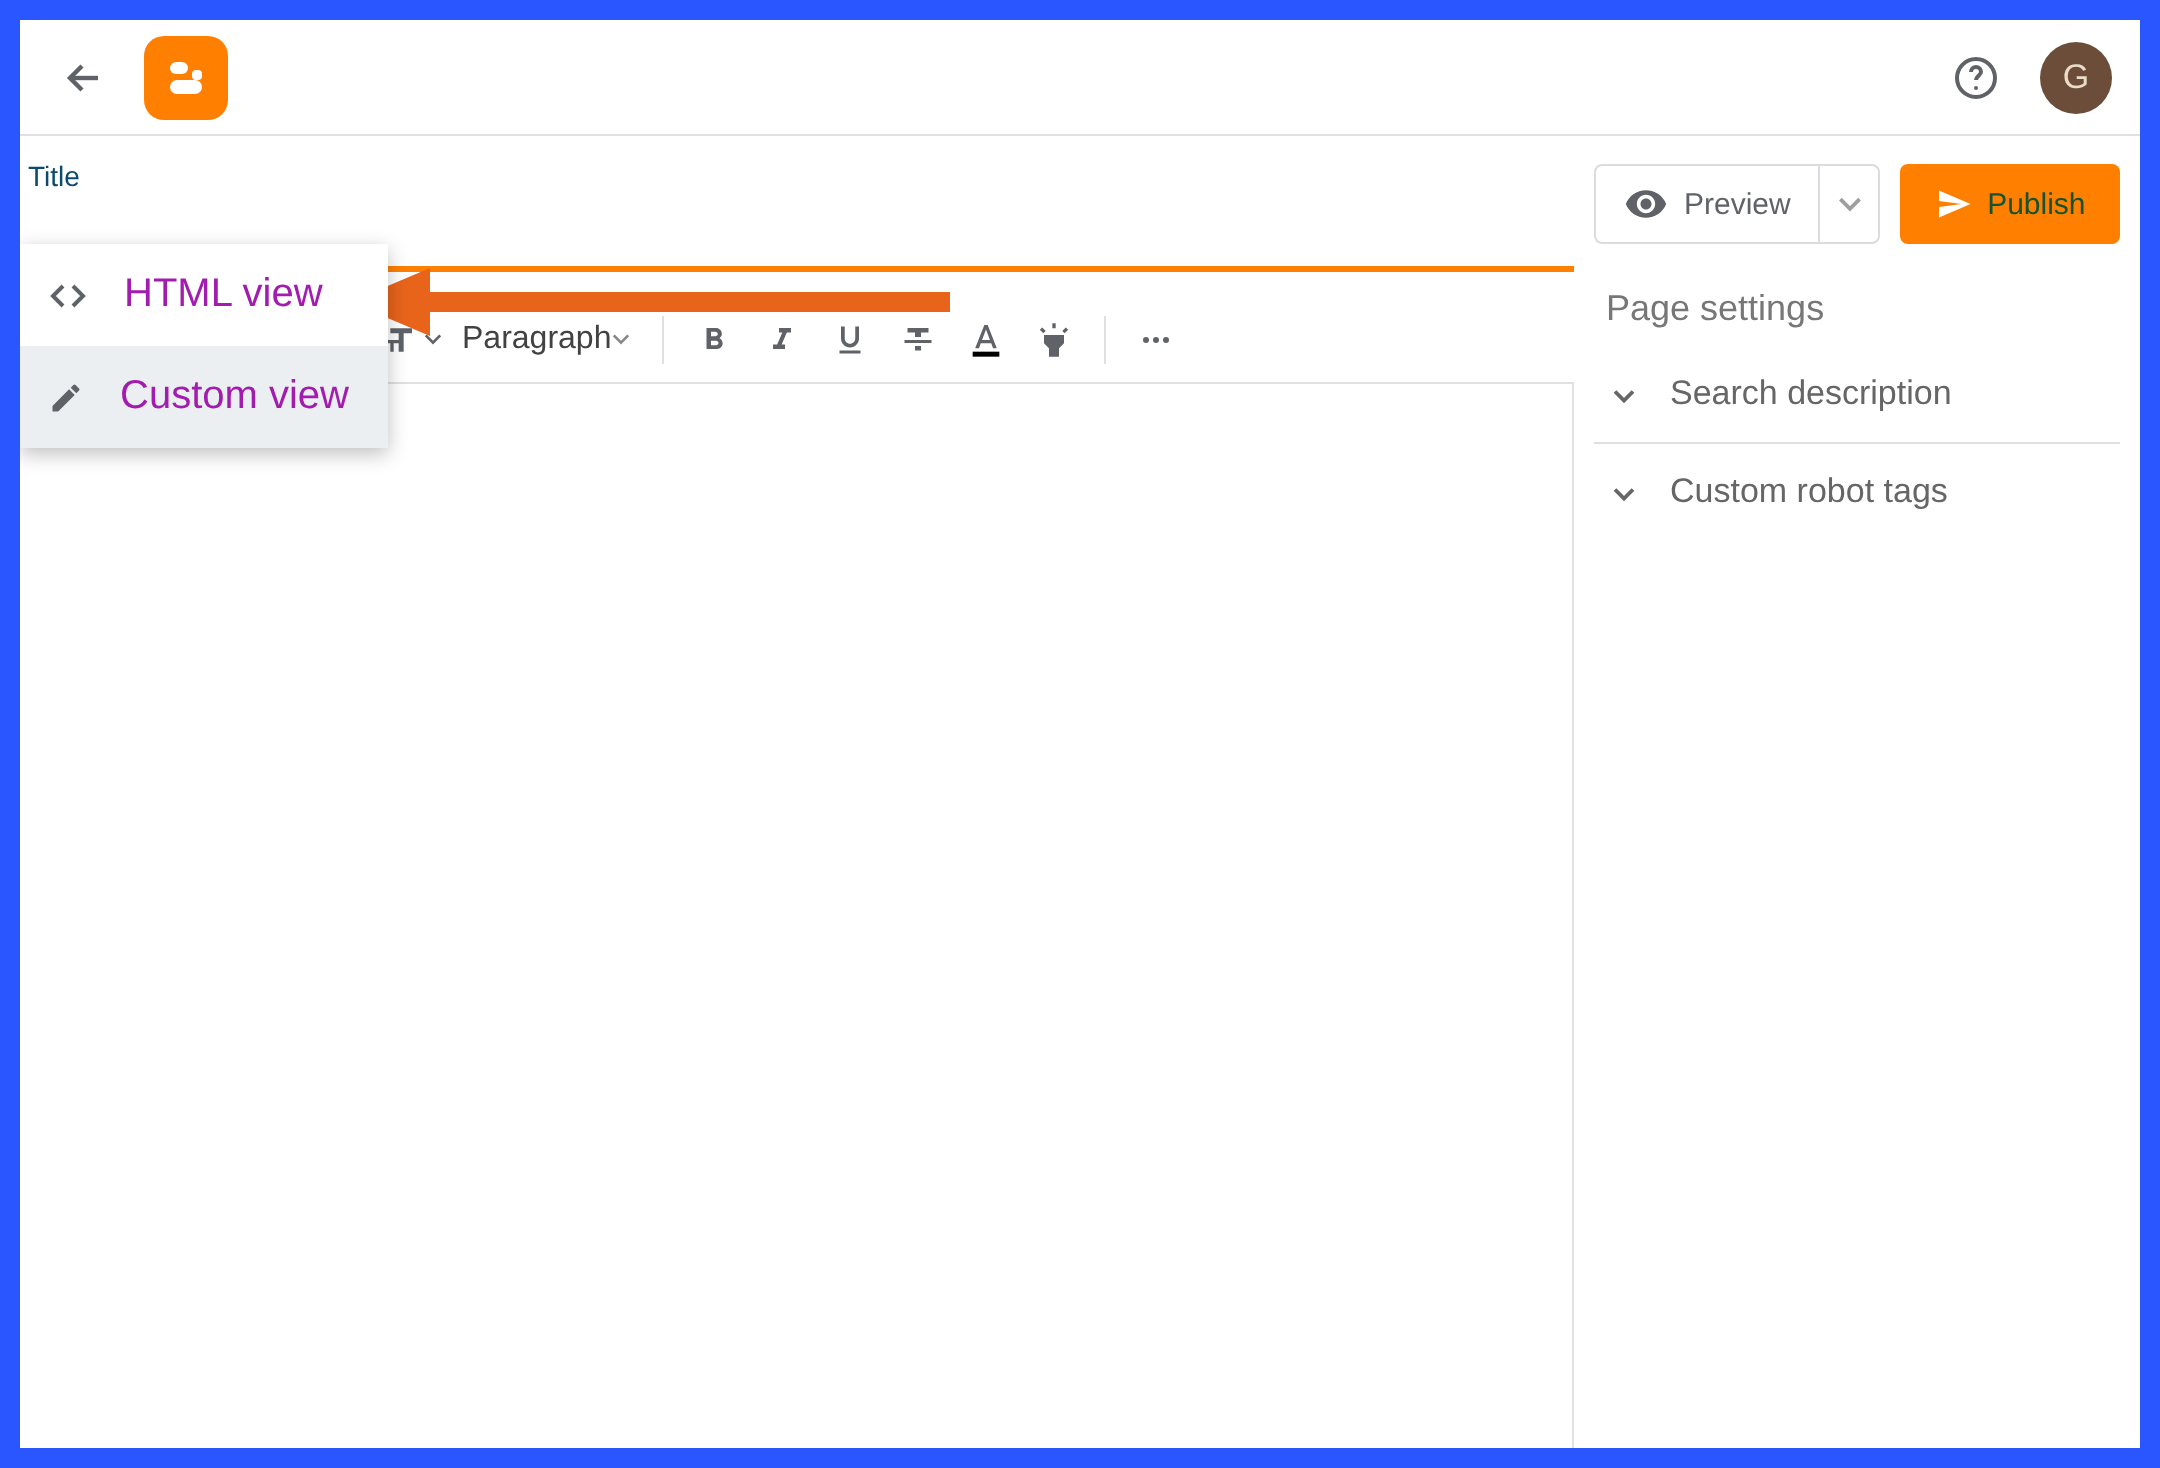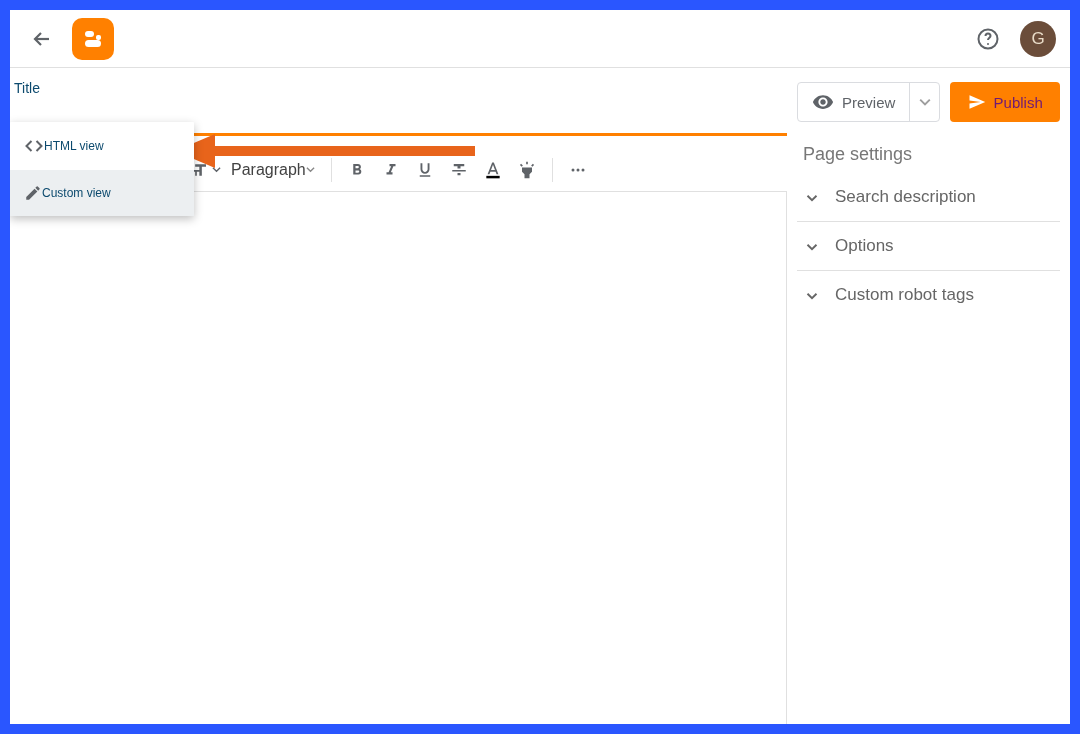--- a/index.html
+++ b/index.html
@@ -18,27 +18,27 @@
     .toolbar{position:absolute;left:0;top:80px;width:777px;height:44px;border-bottom:1px solid #e0e0e0;display:flex;align-items:center;gap:4px;padding-left:10px}
     .tool{color:#5f6368;display:flex;align-items:center;justify-content:center;min-width:30px;height:32px;cursor:pointer}
     .tool-txt{font-size:16px;color:#424242;display:flex;align-items:center;gap:0;padding:0 6px;cursor:pointer}
     .sep{width:1px;height:24px;background:#e0e0e0;margin:0 6px}
     .canvas{position:absolute;left:0;top:124px;right:0;bottom:0;width:777px;border-right:1px solid #e0e0e0;background:#fff}
     .side{width:283px;padding:14px 10px}
     .action-row{display:flex;gap:10px;margin-bottom:22px}
     .preview-grp{display:flex;border:1px solid #dadce0;border-radius:4px;overflow:hidden}
     .preview-btn{display:flex;align-items:center;gap:8px;padding:8px 14px;color:#5f6368;font-size:15px;font-weight:400;cursor:pointer}
     .dd-btn{display:flex;align-items:center;justify-content:center;width:30px;border-left:1px solid #dadce0;color:#9e9e9e;cursor:pointer}
-    .publish-btn{flex:1;display:flex;align-items:center;justify-content:center;gap:8px;background:#ff8000;color:#701a75;border-radius:4px;font-size:15px;font-weight:500;cursor:pointer;padding:8px 12px}
+    .publish-btn{flex:1;display:flex;align-items:center;justify-content:center;gap:8px;background:#ff8000;color:#14532d;border-radius:4px;font-size:15px;font-weight:500;cursor:pointer;padding:8px 12px}
     .settings-title{font-size:18px;color:#777;margin:4px 0 8px 6px}
     .setting{display:flex;align-items:flex-end;gap:14px;padding:14px 6px;border-bottom:1px solid #e0e0e0;color:#666;cursor:pointer;font-size:17px}
     .setting:last-of-type{border-bottom:none}
     .chev{color:#666}
     .menu{position:absolute;left:0;top:112px;width:184px;background:#fff;box-shadow:0 3px 10px rgba(0,0,0,.25);border-radius:1px;z-index:50}
-    .mi{display:flex;align-items:center;padding:14px 14px;cursor:pointer;color:#0c4a6e;font-size:12px}
+    .mi{display:flex;align-items:center;gap:18px;padding:14px 14px;cursor:pointer;color:#a21caf;font-size:20px}
     .mi.sel{background:#eceff1}
     .arrow-anno{position:absolute;top:124px;left:165px;z-index:40;pointer-events:none}
   </style>
 </head>
 <body>
 
 <div class="header">
   <div class="hleft">
     <div class="back-btn">
       <svg width="24" height="24" viewBox="0 0 24 24" fill="none" stroke="#5f6368" stroke-width="2.2">
@@ -189,26 +189,20 @@
     <div class="setting">
       <svg class="chev" width="18" height="18" viewBox="0 0 24 24" fill="none" stroke="#666" stroke-width="2.5">
           <path d="M6 9l6 6 6-6"></path>
         </svg>
       <span>Search description</span>
     </div>
     <div class="setting">
       <svg class="chev" width="18" height="18" viewBox="0 0 24 24" fill="none" stroke="#666" stroke-width="2.5">
           <path d="M6 9l6 6 6-6"></path>
         </svg>
-      <span>Options</span>
-    </div>
-    <div class="setting">
-      <svg class="chev" width="18" height="18" viewBox="0 0 24 24" fill="none" stroke="#666" stroke-width="2.5">
-          <path d="M6 9l6 6 6-6"></path>
-        </svg>
       <span>Custom robot tags</span>
     </div>
   </div>
 </div>
 
 <div class="menu">
   <div class="mi">
     <svg width="20" height="20" viewBox="0 0 24 24" fill="none" stroke="#5f6368" stroke-width="2.4">
         <path d="M9 6l-6 6 6 6"></path>
         <path d="M15 6l6 6-6 6"></path>

